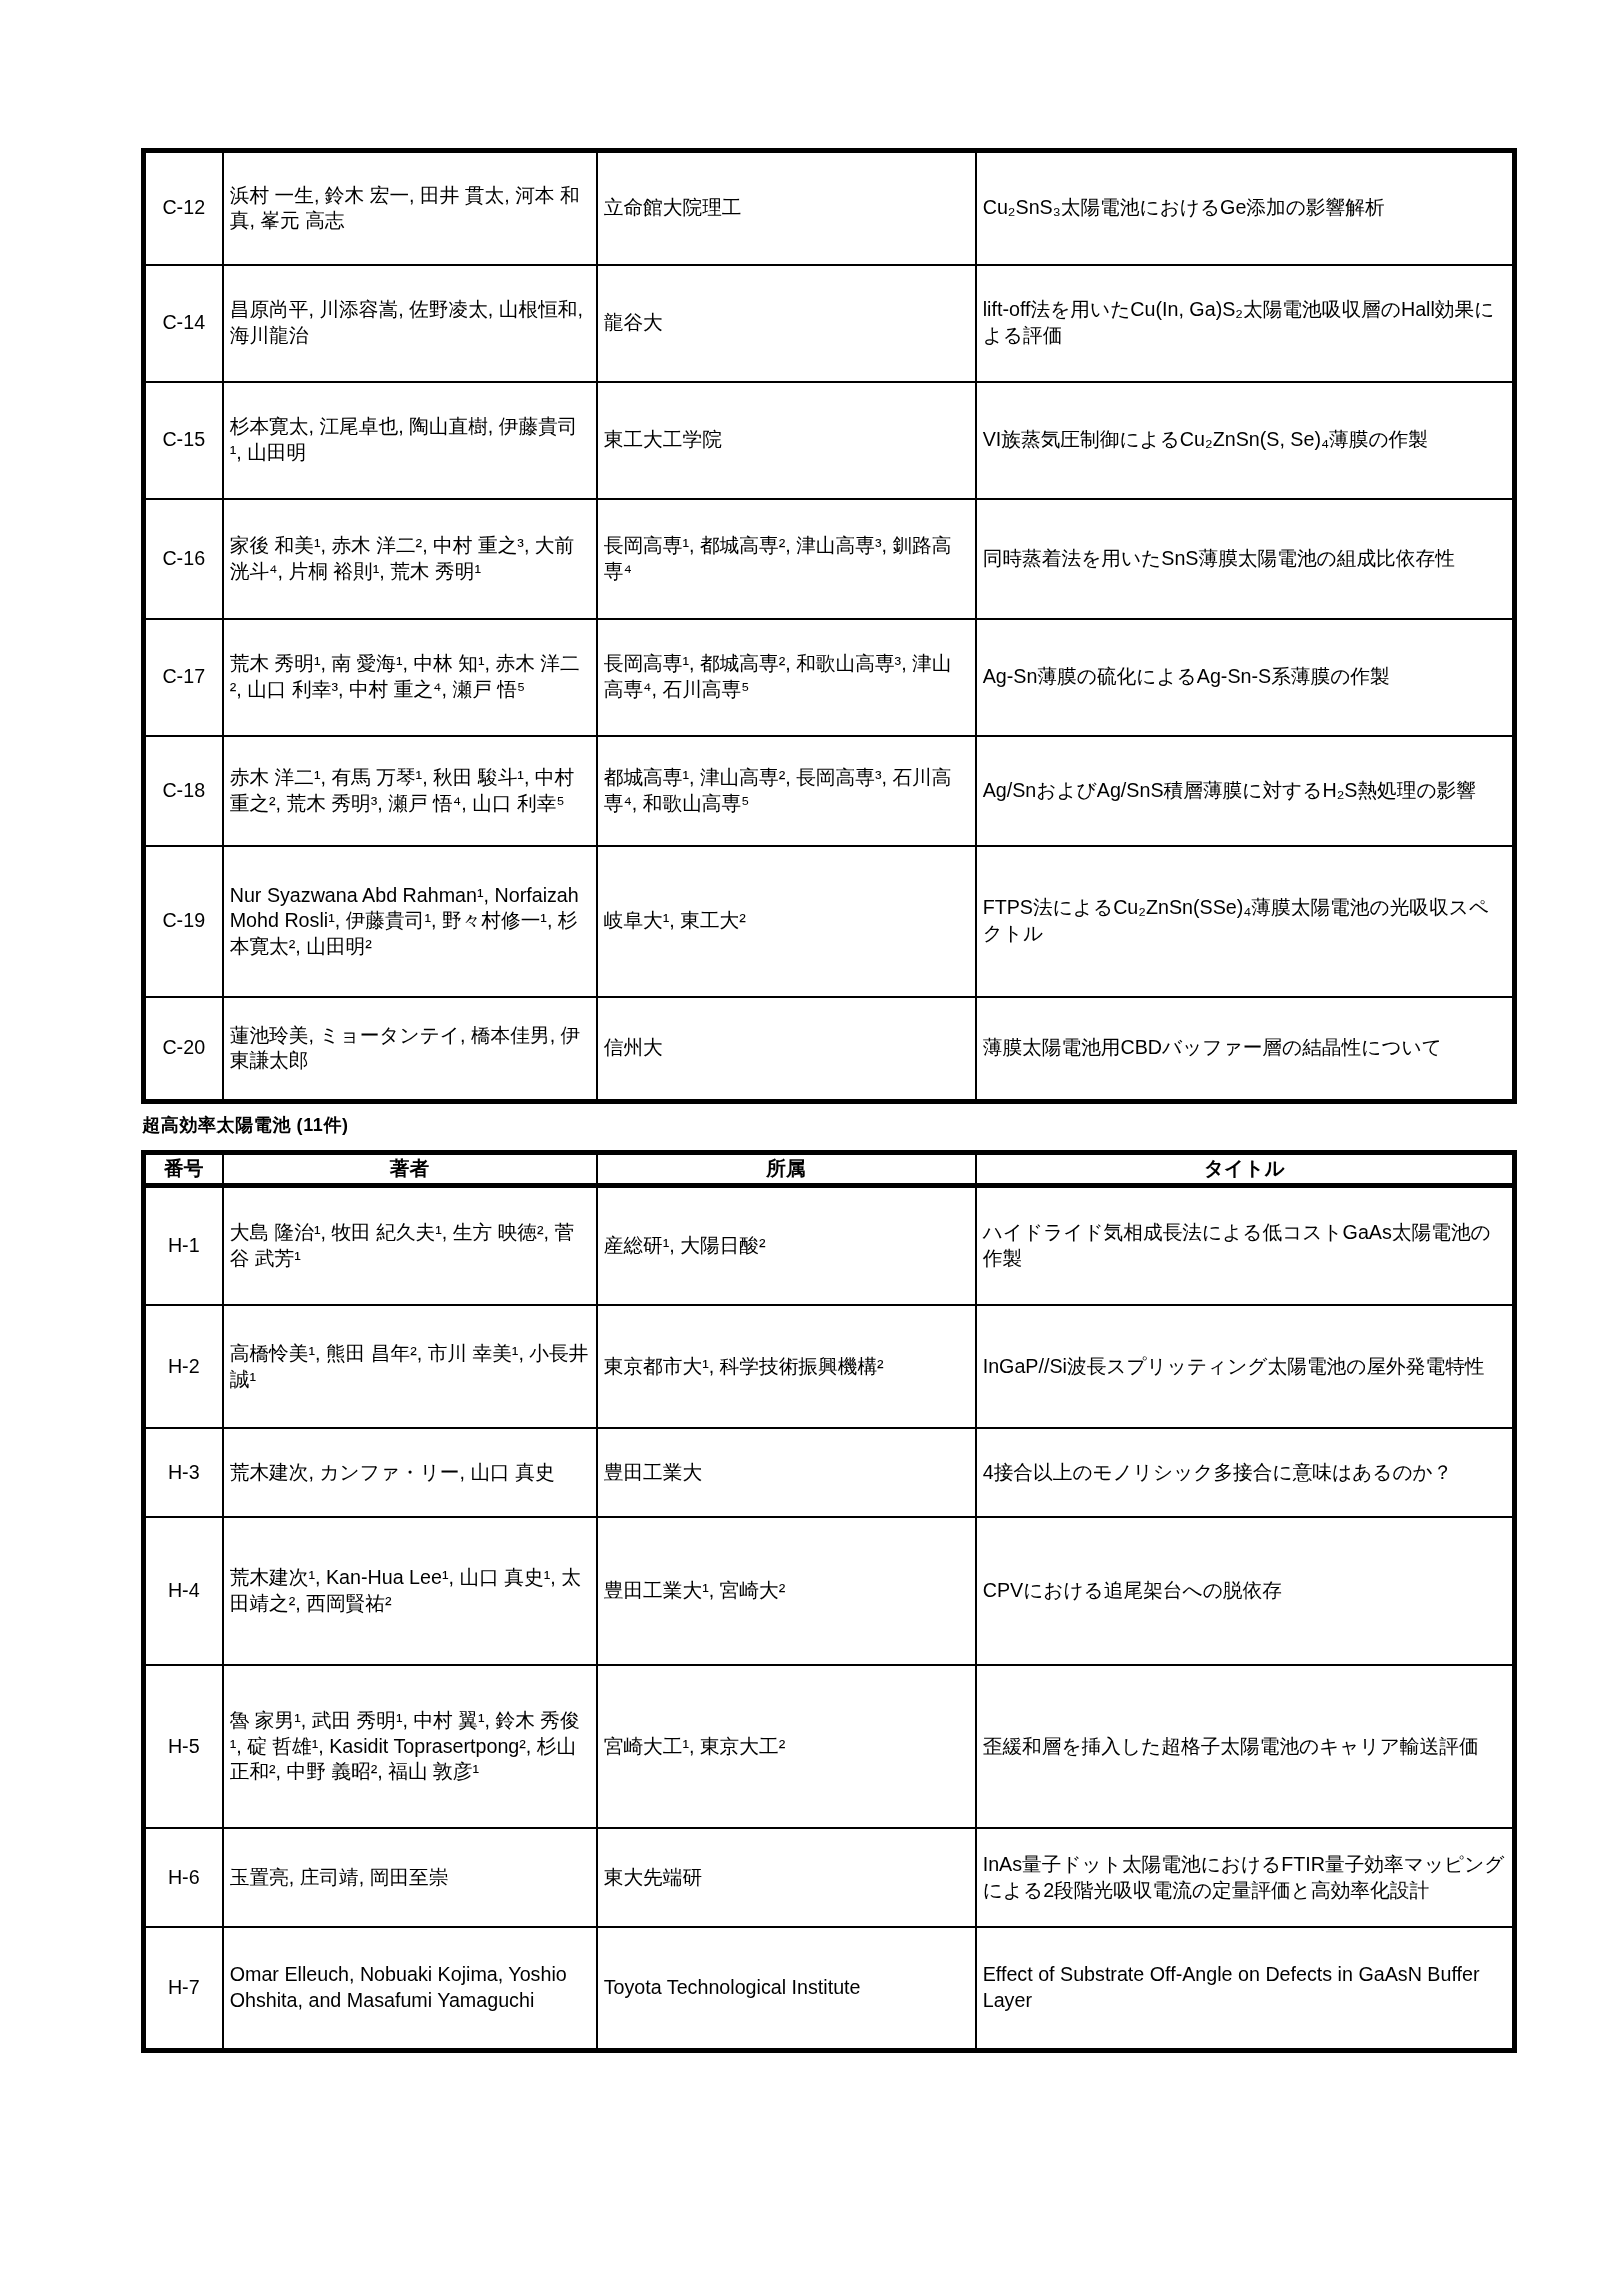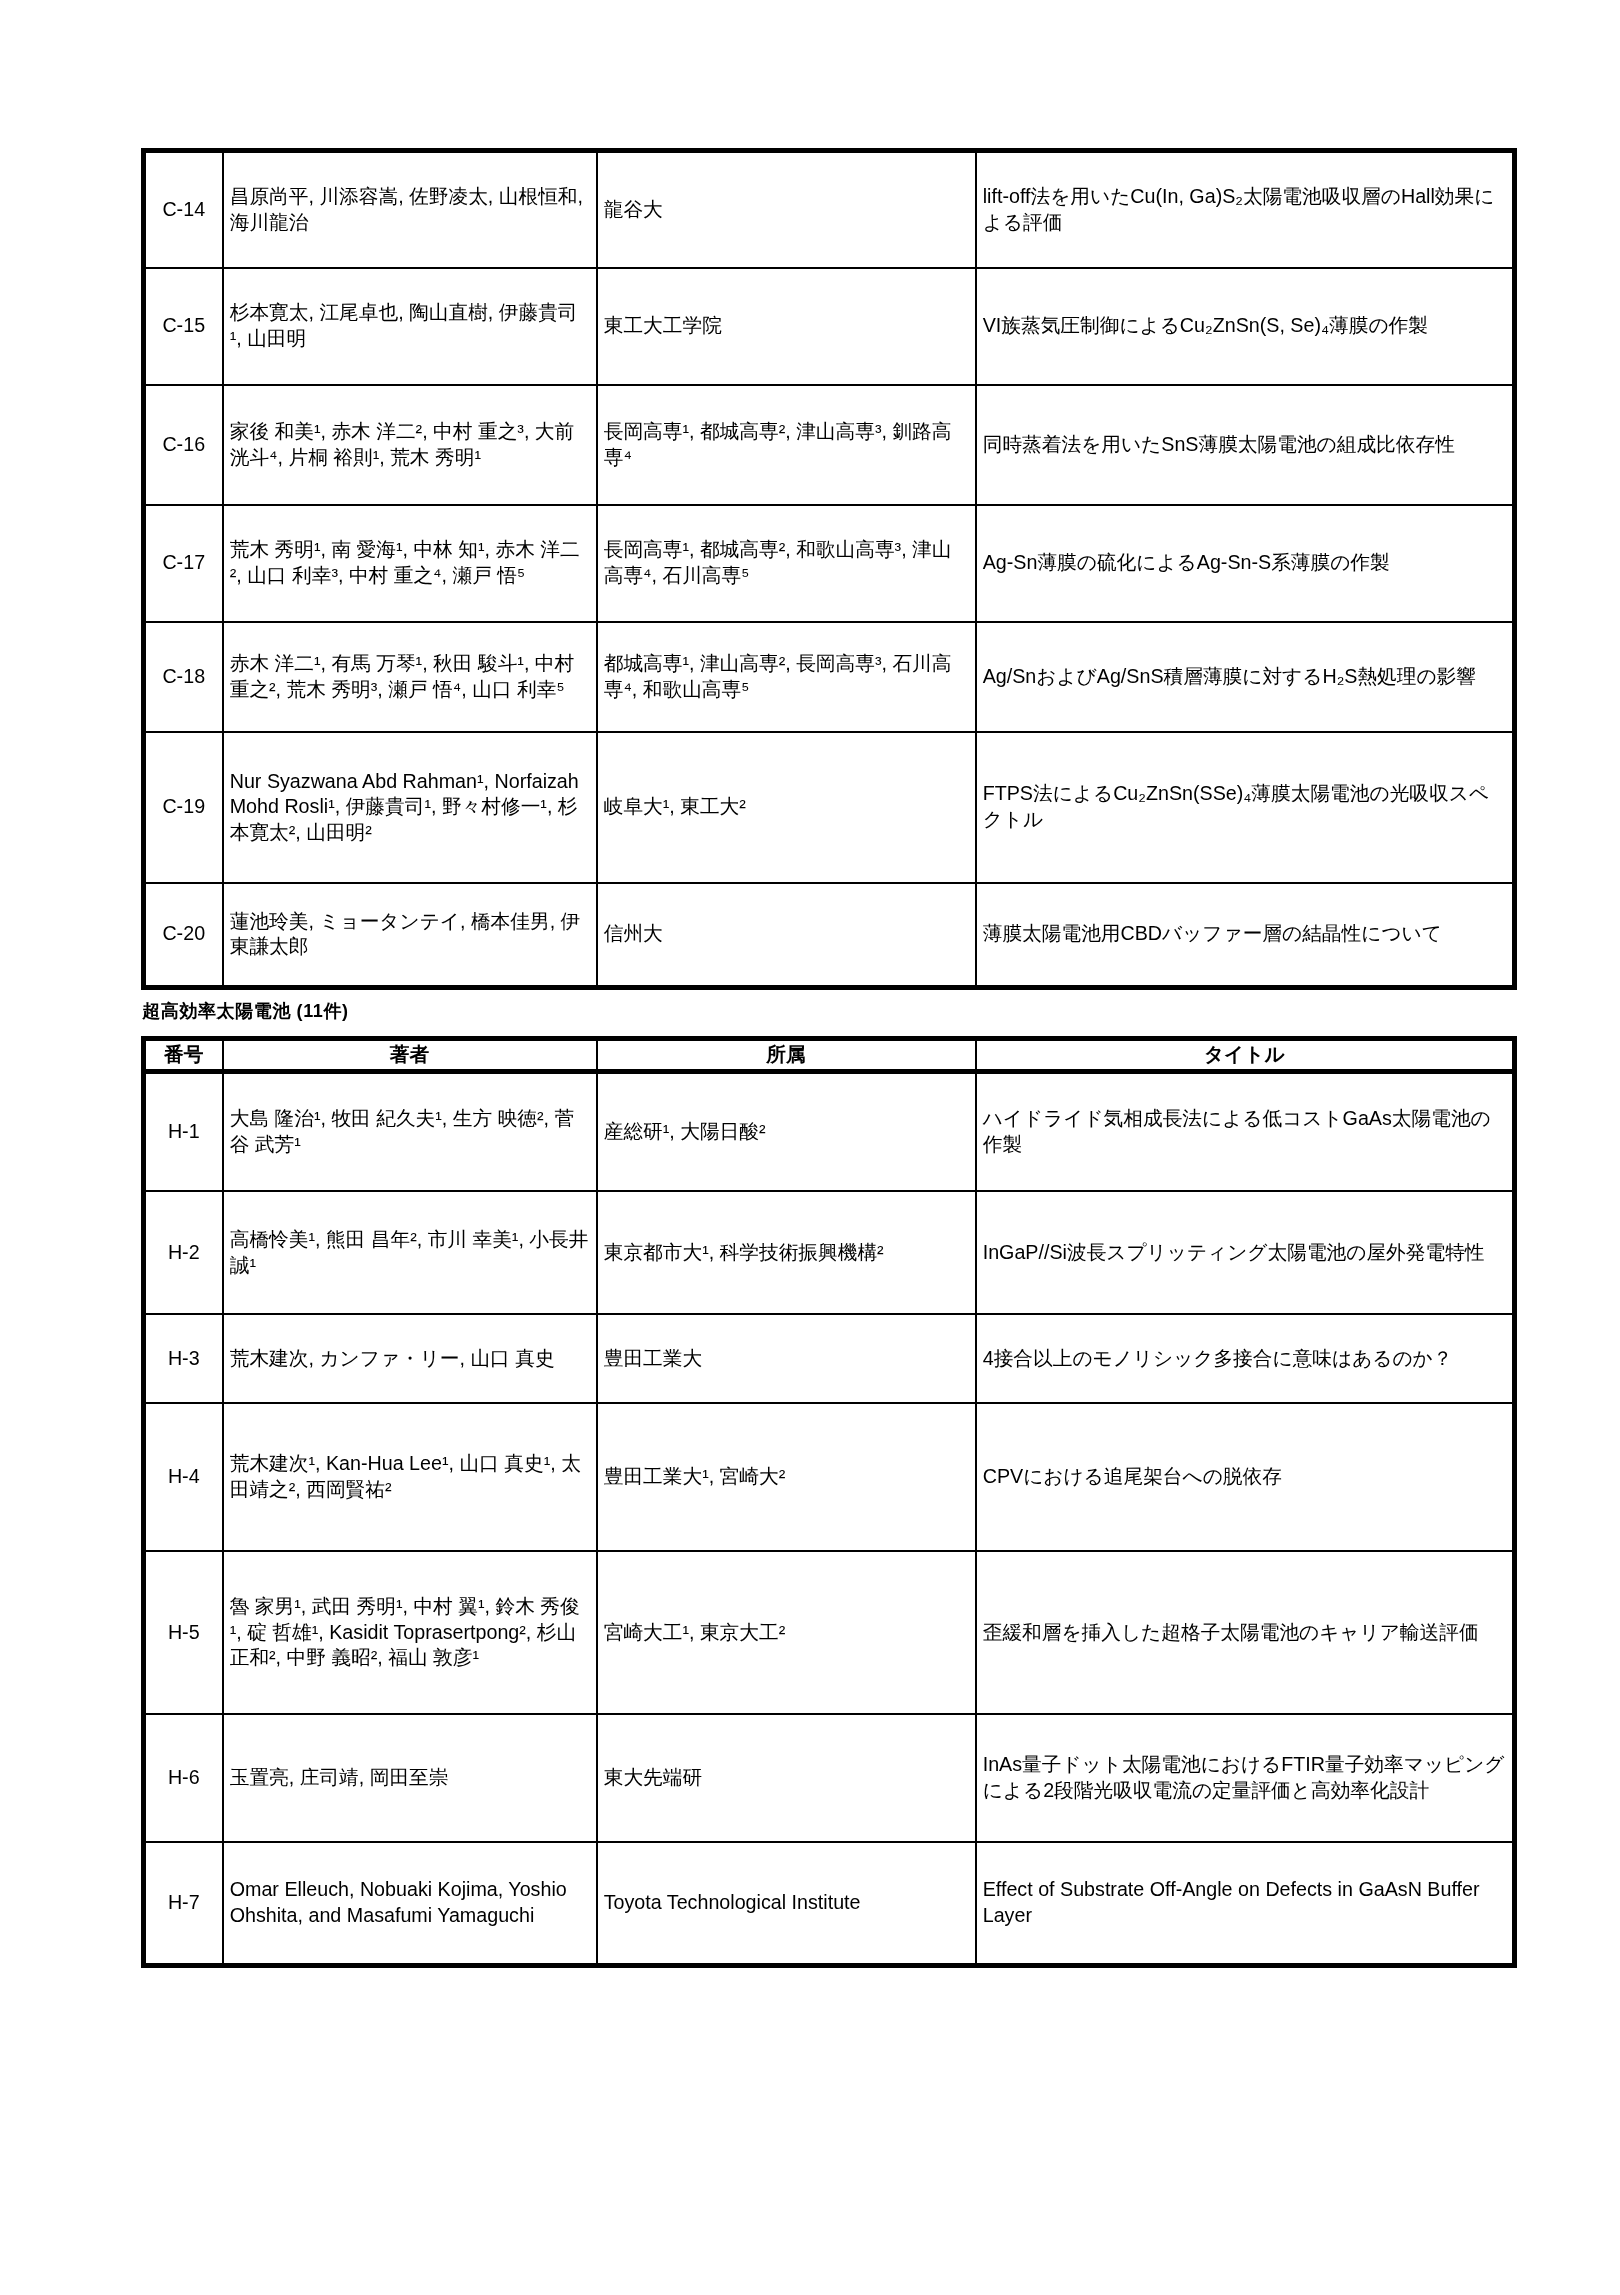--- a/index.html
+++ b/index.html
@@ -57,20 +57,26 @@
   <div class="content">
 
     <table class="program">
       <colgroup>
         <col class="c-no">
           <col class="c-auth">
           <col class="c-affil">
           <col class="c-title">
       </colgroup>
       <tbody id="t1-body">
+          <tr style="height: 114px;">
+            <td class="no">C-12</td>
+            <td>浜村 一生, 鈴木 宏一, 田井 貫太, 河本 和真, 峯元 高志</td>
+            <td>立命館大院理工</td>
+            <td>Cu₂SnS₃太陽電池におけるGe添加の影響解析</td>
+          </tr>
           <tr style="height: 117px;">
             <td class="no">C-14</td>
             <td>昌原尚平, 川添容嵩, 佐野凌太, 山根恒和, 海川龍治</td>
             <td>龍谷大</td>
             <td>lift-off法を用いたCu(In, Ga)S₂太陽電池吸収層のHall効果による評価</td>
           </tr>
           <tr style="height: 117px;">
             <td class="no">C-15</td>
             <td>杉本寛太, 江尾卓也, 陶山直樹, 伊藤貴司¹, 山田明</td>
             <td>東工大工学院</td>
@@ -150,21 +156,21 @@
             <td>荒木建次¹, Kan-Hua Lee¹, 山口 真史¹, 太田靖之², 西岡賢祐²</td>
             <td>豊田工業大¹, 宮崎大²</td>
             <td>CPVにおける追尾架台への脱依存</td>
           </tr>
           <tr style="height: 163px;">
             <td class="no">H-5</td>
             <td>魯 家男¹, 武田 秀明¹, 中村 翼¹, 鈴木 秀俊¹, 碇 哲雄¹, Kasidit Toprasertpong², 杉山 正和², 中野 義昭², 福山 敦彦¹</td>
             <td>宮崎大工¹, 東京大工²</td>
             <td>歪緩和層を挿入した超格子太陽電池のキャリア輸送評価</td>
           </tr>
-          <tr style="height: 128px;">
+          <tr style="height: 99px;">
             <td class="no">H-6</td>
             <td>玉置亮, 庄司靖, 岡田至崇</td>
             <td>東大先端研</td>
             <td>InAs量子ドット太陽電池におけるFTIR量子効率マッピングによる2段階光吸収電流の定量評価と高効率化設計</td>
           </tr>
           <tr style="height: 123px;">
             <td class="no">H-7</td>
             <td>Omar Elleuch, Nobuaki Kojima, Yoshio Ohshita, and Masafumi Yamaguchi</td>
             <td>Toyota Technological Institute</td>
             <td>Effect of Substrate Off-Angle on Defects in GaAsN Buffer Layer</td>

